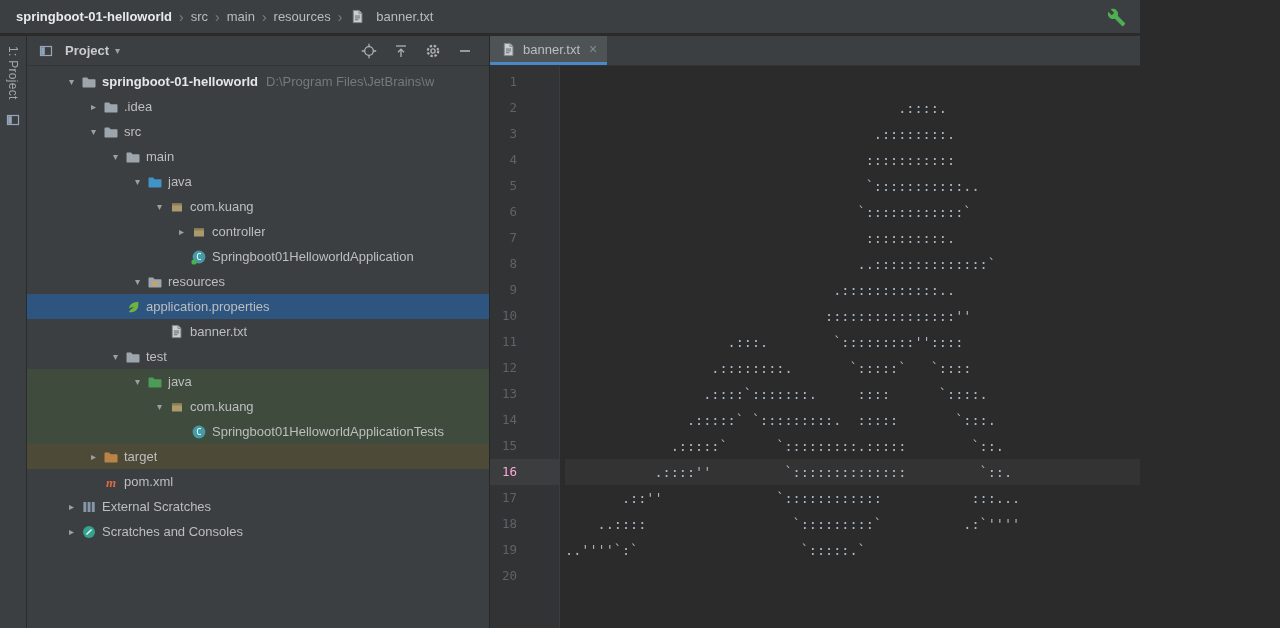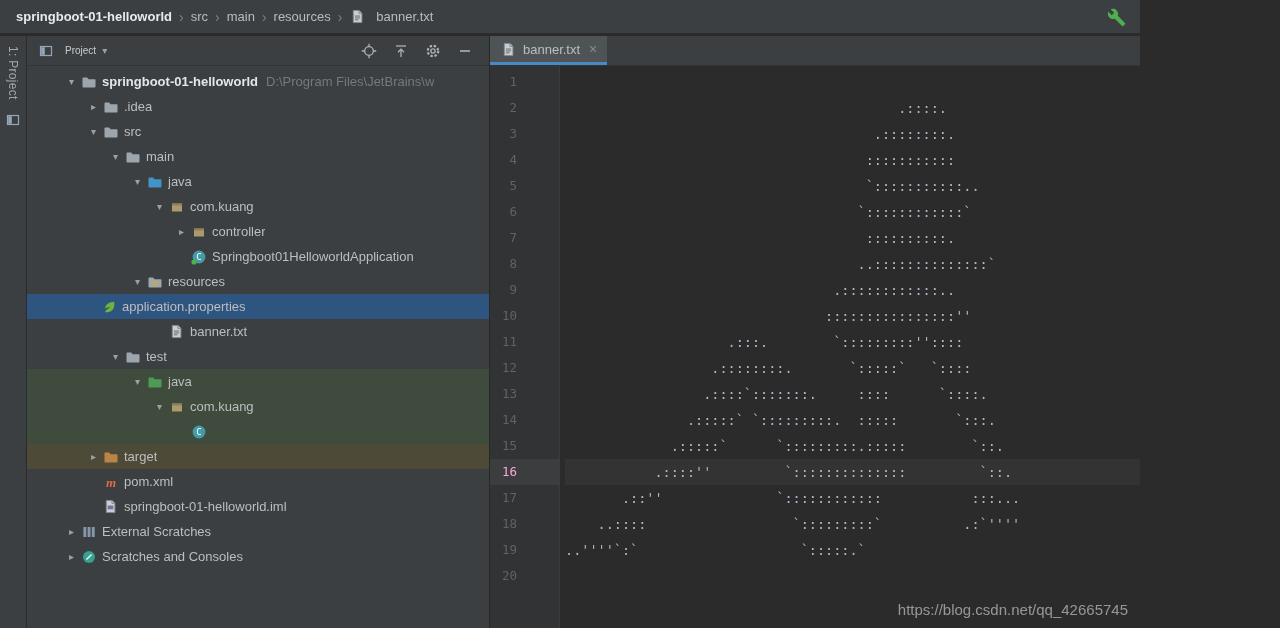--- a/index.html
+++ b/index.html
@@ -17,21 +17,21 @@
   .main{flex:1;display:flex;min-height:0}
 
   
   .stripe{width:27px;flex:0 0 27px;background:#3c3f41;border-right:1px solid #292b2d;display:flex;flex-direction:column;align-items:center}
   .stripe-btn{writing-mode:vertical-rl;font-size:12px;color:#a6a9ab;padding:10px 0 10px;letter-spacing:.3px;cursor:default}
   .stripe-icon{display:inline-flex;margin-top:2px}
 
   
   .project-panel{width:463px;flex:0 0 463px;background:#3c3f41;border-right:1px solid #262829;display:flex;flex-direction:column;min-height:0}
   .panel-header{height:30px;flex:0 0 30px;display:flex;align-items:center;padding:0 10px;gap:6px;border-bottom:1px solid #323537}
-  .panel-title{color:#c9cbcd;font-size:10px;font-weight:normal}
+  .panel-title{color:#c9cbcd;font-size:13px;font-weight:bold}
   .header-chevron{color:#9da0a3;font-size:10px}
   .header-icons{margin-left:auto;display:flex;align-items:center;gap:16px;padding-right:6px}
   .hicon{display:inline-flex;cursor:default}
   .tree{flex:1;overflow:hidden;padding-top:3px}
   .tree-row{height:25px;display:flex;align-items:center;font-size:13px;color:#bcbec0;white-space:nowrap;overflow:hidden;cursor:default}
   .chevron{width:17px;flex:0 0 17px;font-size:10px;color:#9da0a3;text-align:center}
   .icon{width:17px;height:16px;flex:0 0 17px;display:inline-flex;align-items:center;justify-content:center;margin-right:5px}
   .tree-label{overflow:hidden}
   .tree-label.bold{font-weight:bold;color:#e4e6e8}
   .tree-sublabel{color:#75797c;margin-left:8px;overflow:hidden}
@@ -230,21 +230,21 @@
               <svg width="16" height="16" viewBox="0 0 16 16">
                 <path d="M1.5 4.5c0-.6.4-1 1-1h3.6l1.5 1.7h6c.5 0 .9.4.9 1v6.3c0 .6-.4 1-.9 1H2.5c-.6 0-1-.4-1-1z" fill="#9da5ad"></path>
                 <g fill="#d8a545">
                   <rect x="5" y="7.6" width="6" height="1.4"></rect>
                   <rect x="5" y="9.9" width="6" height="1.4"></rect>
                 </g>
               </svg>
             </span>
             <span class="tree-label">resources</span>
           </div>
-          <div class="tree-row" style="background: rgb(46, 84, 128); padding-left: 56px;">
+          <div class="tree-row" style="background: rgb(46, 84, 128); padding-left: 80px;">
             <span class="chevron"></span>
             <span class="icon">
               <svg width="16" height="16" viewBox="0 0 16 16">
                 <path d="M13.2 2.8c-4.6.1-8.3 2.2-9.4 6.6 1.9-.9 3.7-1.2 5.3-1-2 .8-4.3 2.2-5.2 4.8 5 .4 8.6-1.7 9.3-6 .3-1.5.2-2.9 0-4.4z" fill="#6db33f"></path>
               </svg>
             </span>
             <span class="tree-label">application.properties</span>
           </div>
           <div class="tree-row" style="padding-left: 124px;">
             <span class="chevron"></span>
@@ -286,49 +286,39 @@
             <span class="tree-label">com.kuang</span>
           </div>
           <div class="tree-row" style="background: rgb(63, 75, 60); padding-left: 146px;">
             <span class="chevron"></span>
             <span class="icon">
               <svg width="16" height="16" viewBox="0 0 16 16">
                 <circle cx="8" cy="8" r="6.4" fill="#459ba5"></circle>
                 <text x="8" y="11.2" text-anchor="middle" font-size="9" font-family="DejaVu Sans Mono, monospace" fill="#ffffff">C</text>
               </svg>
             </span>
+            <span class="tree-label">Springboot01HelloworldApplicationTests</span>
           </div>
           <div class="tree-row" style="background: rgb(78, 74, 56); padding-left: 58px;">
             <span class="chevron">▸</span>
             <span class="icon">
               <svg width="16" height="16" viewBox="0 0 16 16">
                 <path d="M1.5 4.5c0-.6.4-1 1-1h3.6l1.5 1.7h6c.5 0 .9.4.9 1v6.3c0 .6-.4 1-.9 1H2.5c-.6 0-1-.4-1-1z" fill="#bb8447"></path>
               </svg>
             </span>
             <span class="tree-label">target</span>
           </div>
           <div class="tree-row" style="padding-left: 58px;">
             <span class="chevron"></span>
             <span class="icon">
               <svg width="16" height="16" viewBox="0 0 16 16">
                 <text x="8" y="12.6" text-anchor="middle" font-size="13" font-weight="bold" font-style="italic" font-family="Liberation Serif, serif" fill="#dc6a45">m</text>
               </svg>
             </span>
             <span class="tree-label">pom.xml</span>
-          </div>
-          <div class="tree-row" style="padding-left: 58px;">
-            <span class="chevron"></span>
-            <span class="icon">
-              <svg width="15" height="15" viewBox="0 0 16 16">
-                <path d="M3.5 1.5h6.2l3 3v10H3.5z" fill="#c9ced2" stroke="#83888c" stroke-width="1"></path>
-                <path d="M9.5 1.5v3.2h3.2" fill="none" stroke="#83888c" stroke-width="1"></path>
-                <rect x="5" y="7" width="6" height="4" fill="#7d6ba8"></rect>
-              </svg>
-            </span>
-            <span class="tree-label">springboot-01-helloworld.iml</span>
           </div>
           <div class="tree-row" style="padding-left: 36px;">
             <span class="chevron">▸</span>
             <span class="icon">
               <svg width="16" height="16" viewBox="0 0 16 16">
                 <g fill="#8597a8">
                   <rect x="2.4" y="3" width="2.9" height="10"></rect>
                   <rect x="6.6" y="3" width="2.9" height="10"></rect>
                   <rect x="10.8" y="3" width="2.9" height="10"></rect>
                 </g>
@@ -401,18 +391,17 @@
             <div class="code-line">                  .::::::::.       `:::::`   `::::</div>
             <div class="code-line">                 .::::`:::::::.     ::::      `::::.</div>
             <div class="code-line">               .:::::` `:::::::::.  :::::       `:::.</div>
             <div class="code-line">             .:::::`      `:::::::::.:::::        `::.</div>
             <div class="code-line current">           .::::''         `::::::::::::::         `::.</div>
             <div class="code-line">       .::''              `::::::::::::           :::...</div>
             <div class="code-line">    ..::::                  `:::::::::`          .:`''''</div>
             <div class="code-line">..''''`:`                    `:::::.`</div>
             <div class="code-line"></div>
           </div>
-        <div class="watermark">https://blog.csdn.net/qq_42665745</div>
       </div>
     </div>
 
   </div>
 </div>
 
 </body></html>

